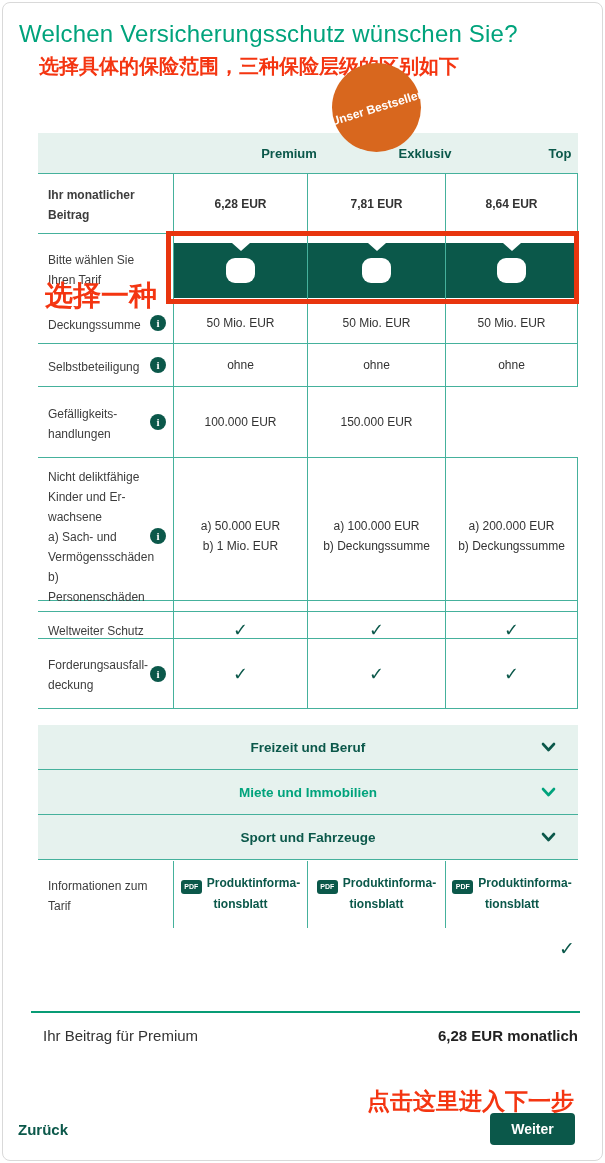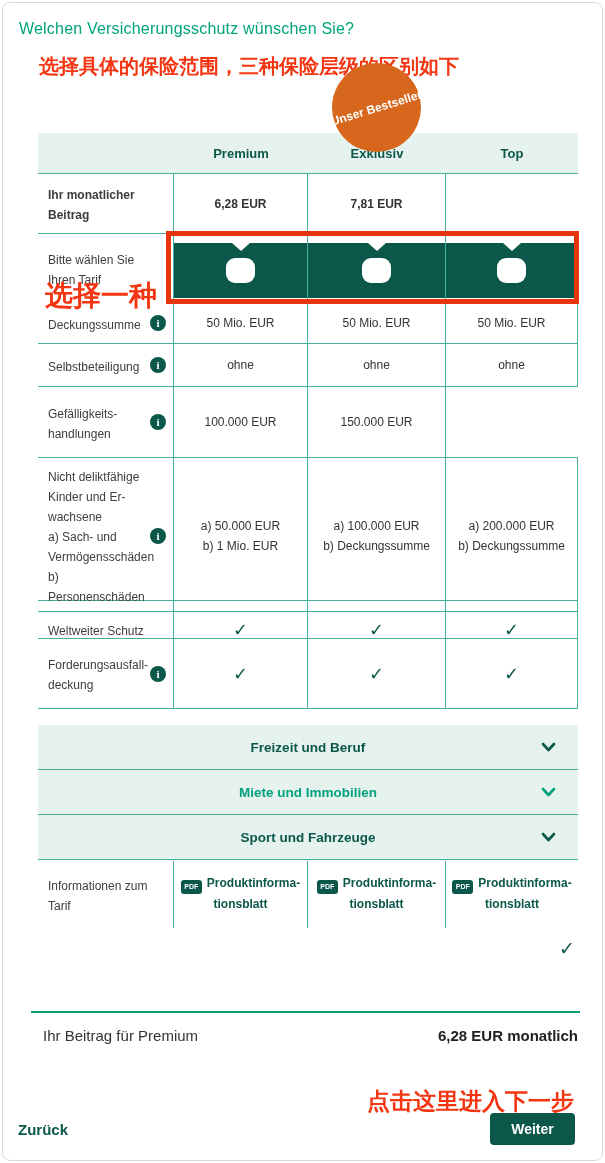--- a/index.html
+++ b/index.html
@@ -14,41 +14,41 @@
   *{box-sizing:border-box;margin:0;padding:0;}
   body{
     width:605px;height:1163px;position:relative;background:#fff;
     font-family:"Liberation Sans","DejaVu Sans",sans-serif;color:#333;
   }
   .card{
     position:absolute;left:2px;top:2px;width:601px;height:1159px;
     background:#fff;border:1px solid #d9d9d9;border-radius:8px;overflow:hidden;
   }
   .page-title{
-    position:absolute;left:16px;top:17px;font-size:16px;font-weight:400;
+    position:absolute;left:16px;top:17px;font-size:24px;font-weight:400;
     color:var(--accent);letter-spacing:.2px;
   }
   .cn{color:var(--red);font-weight:bold;white-space:nowrap;}
   .cn-top{position:absolute;left:36px;top:50px;font-size:20px;}
   .cn-choose{position:absolute;left:42px;top:274px;font-size:28px;z-index:6;}
   .cn-next{position:absolute;right:28px;top:1083px;font-size:23px;}
   
   .badge{
     position:absolute;left:329px;top:60px;width:89px;height:89px;border-radius:50%;
     background:var(--orange);z-index:5;display:flex;align-items:center;justify-content:center;
   }
   .badge span{
     color:#fff;font-size:12px;font-weight:bold;transform:rotate(-17deg);white-space:nowrap;
   }
   
   .tbl{position:absolute;left:35px;width:540px;}
   .tbl1{top:130px;}
   .tbl2{top:608px;}
   .trow{display:grid;grid-template-columns:136px 134px 138px 132px;border-bottom:1px solid var(--tealborder);}
-  .thead{height:41px;background:var(--band);}
+  .thead{height:41px;background:var(--band);padding-left:48px;}
   .thead .hcell{display:flex;align-items:center;justify-content:center;
     font-size:13px;font-weight:bold;color:var(--dark);}
   .cell{border-right:1px solid var(--tealborder);position:relative;}
   .lbl{
     padding:9px 22px 6px 10px;font-size:12px;line-height:20px;color:var(--label);
     white-space:pre-line;display:flex;align-items:center;
   }
   .lbl .txt{white-space:pre-line;}
   .val{
     display:flex;align-items:center;justify-content:center;text-align:center;
@@ -150,20 +150,21 @@
       <div class="hcell">Premium</div>
       <div class="hcell">Exklusiv</div>
       <div class="hcell">Top</div>
     </div>
 
     <div class="trow row-beitrag">
       <div class="cell lbl bold"><span class="txt">Ihr monatlicher
 Beitrag</span></div>
       <div class="cell val bold">6,28 EUR</div>
       <div class="cell val bold">7,81 EUR</div>
+      <div class="cell val bold">8,64 EUR</div>
     </div>
 
     <div class="trow row-radio">
       <div class="cell lbl"><span class="txt">Bitte wählen Sie
 Ihren Tarif</span></div>
       <div class="cell radio-cell">
         <div class="pad">
             <span class="notch"></span>
             <span class="radio"></span>
           </div>

